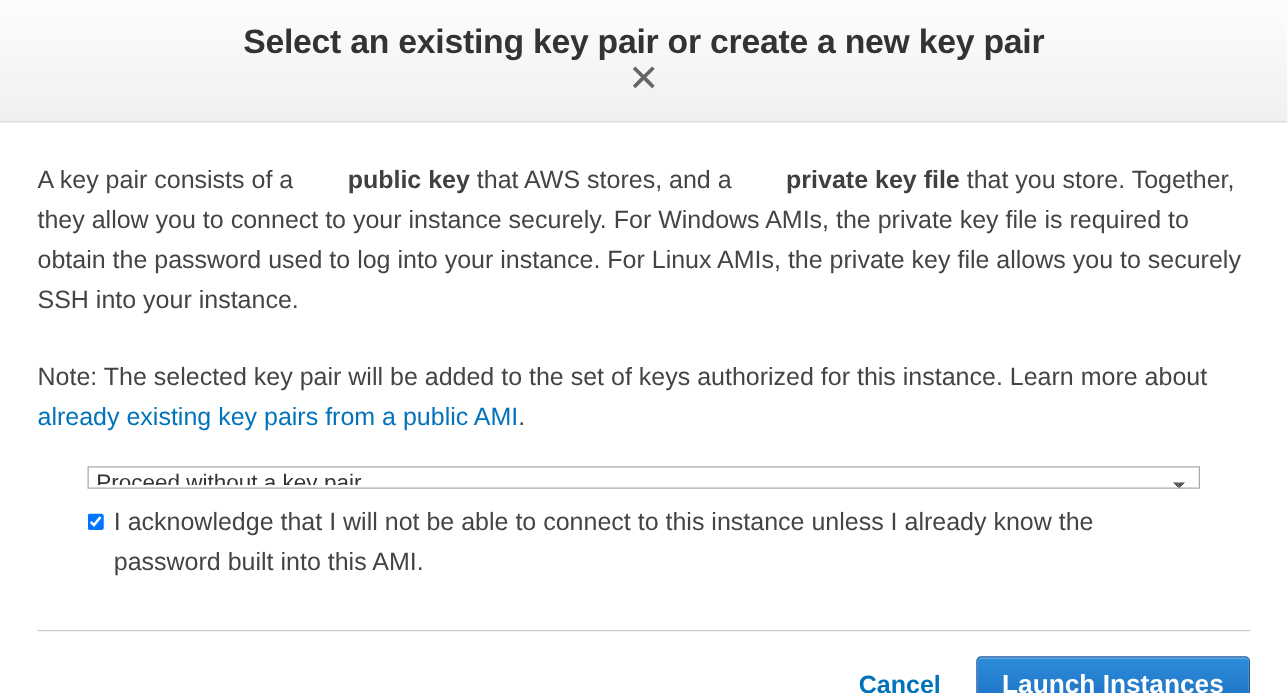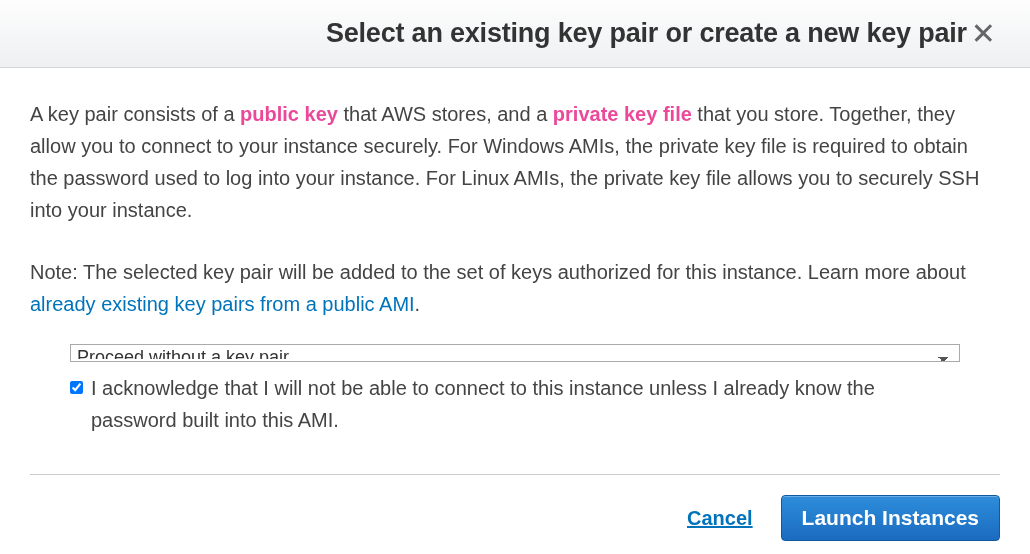--- a/index.html
+++ b/index.html
@@ -12,24 +12,25 @@
       color: #333;
       background: #fff;
       width: 1030px;
     }
     .modal {
       width: 1030px;
     }
     .modal-header {
       display: flex;
       align-items: center;
-      justify-content: flex-end;
+      justify-content: center;
       padding: 18px 30px 18px 30px;
       background: linear-gradient(to bottom, #fdfdfd, #eef0f2);
       border-bottom: 1px solid #d5d5d5;
+      flex-direction: column;
     }
     .modal-title {
       font-size: 27px;
       font-weight: 700;
       color: #333;
       letter-spacing: -0.2px;
     }
     .close-icon {
       font-size: 30px;
       color: #666;
@@ -42,21 +43,22 @@
       padding: 30px 30px 10px 30px;
       font-size: 20px;
       line-height: 1.6;
       color: #444;
     }
     .description {
       margin-bottom: 30px;
     }
     .description b {
       font-weight: 700;
-      color: #ec4899;
+      color: #404040;
+      margin-left: 38px;
     }
     .note {
       margin-bottom: 20px;
     }
     .link {
       color: #0073bb;
       text-decoration: none;
       cursor: pointer;
     }
     .form-area {

